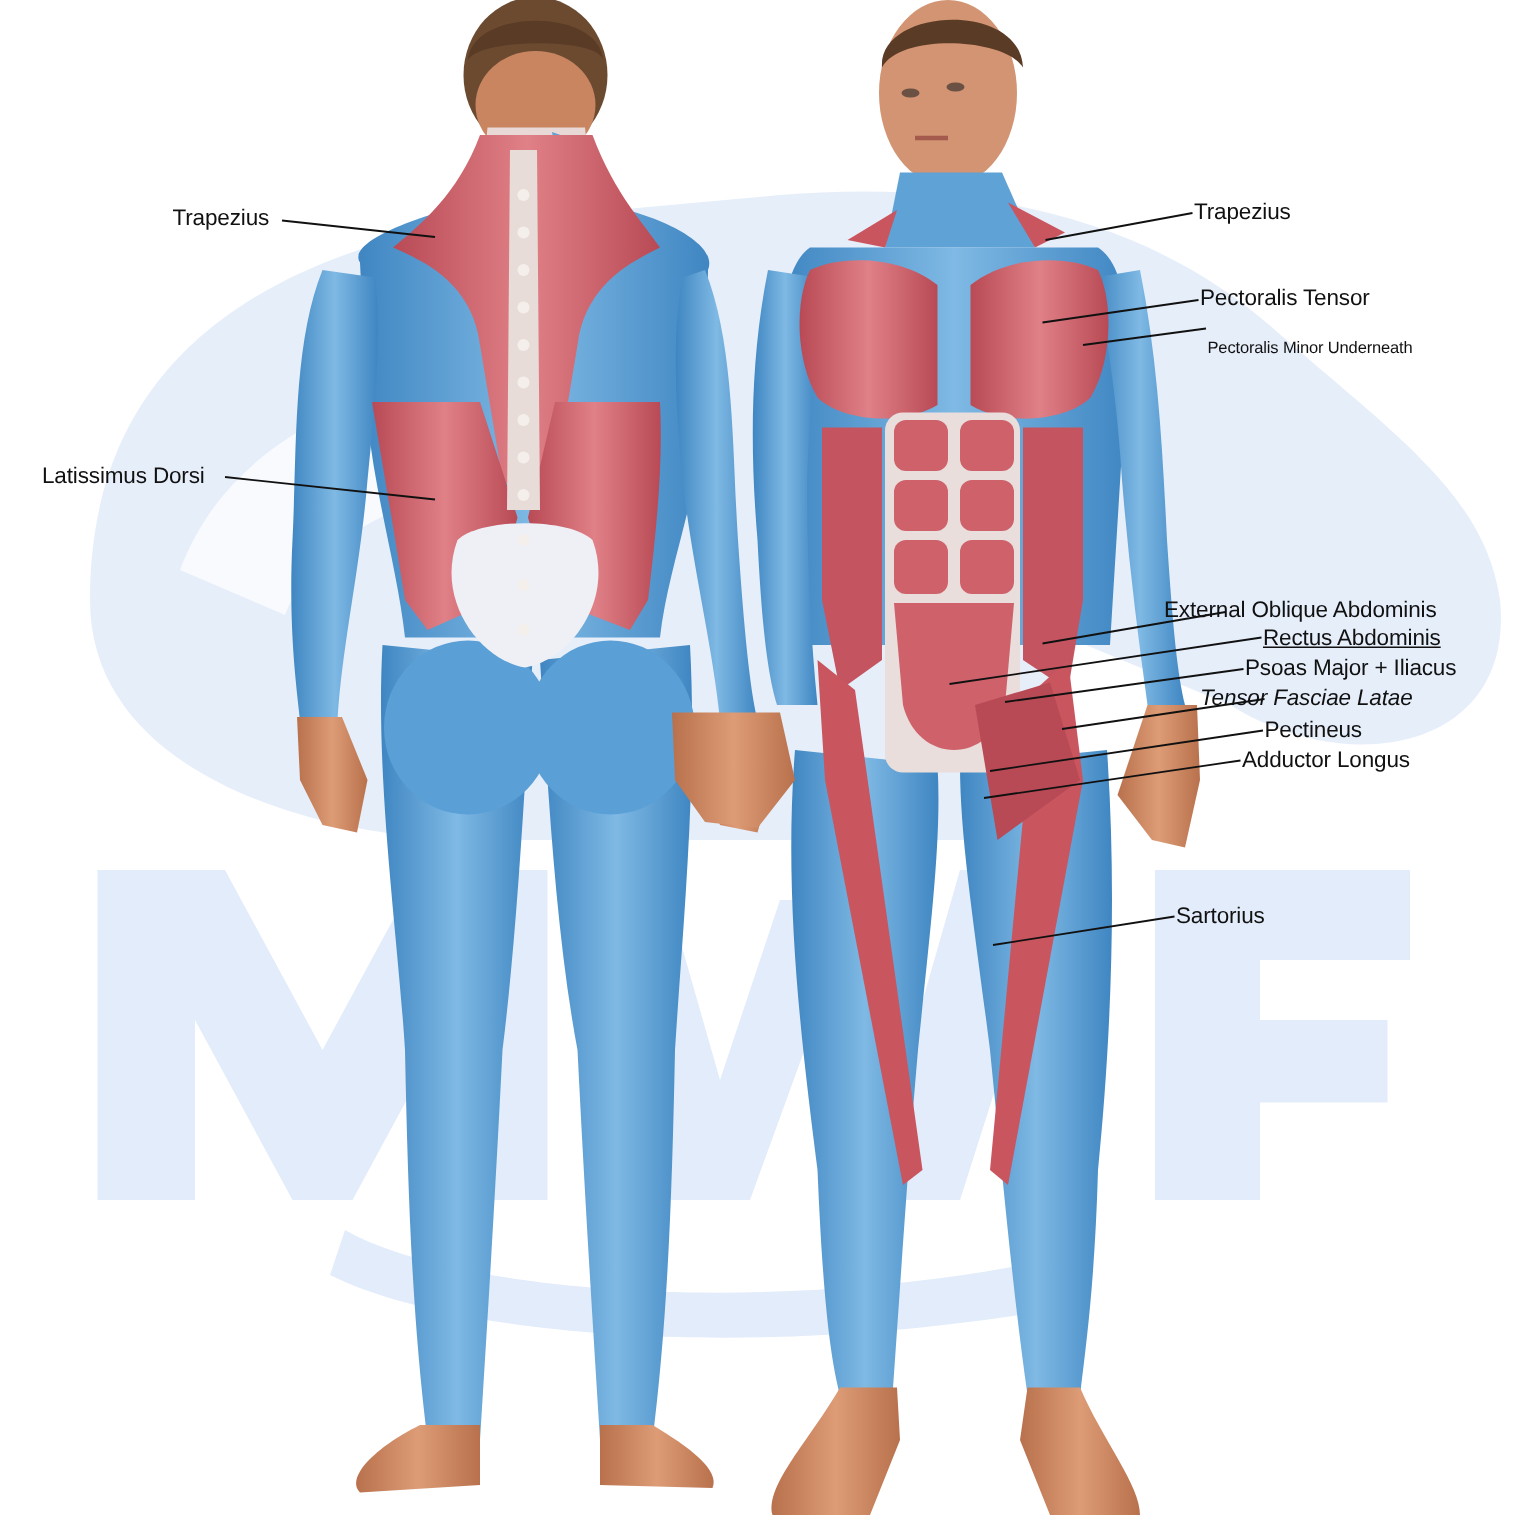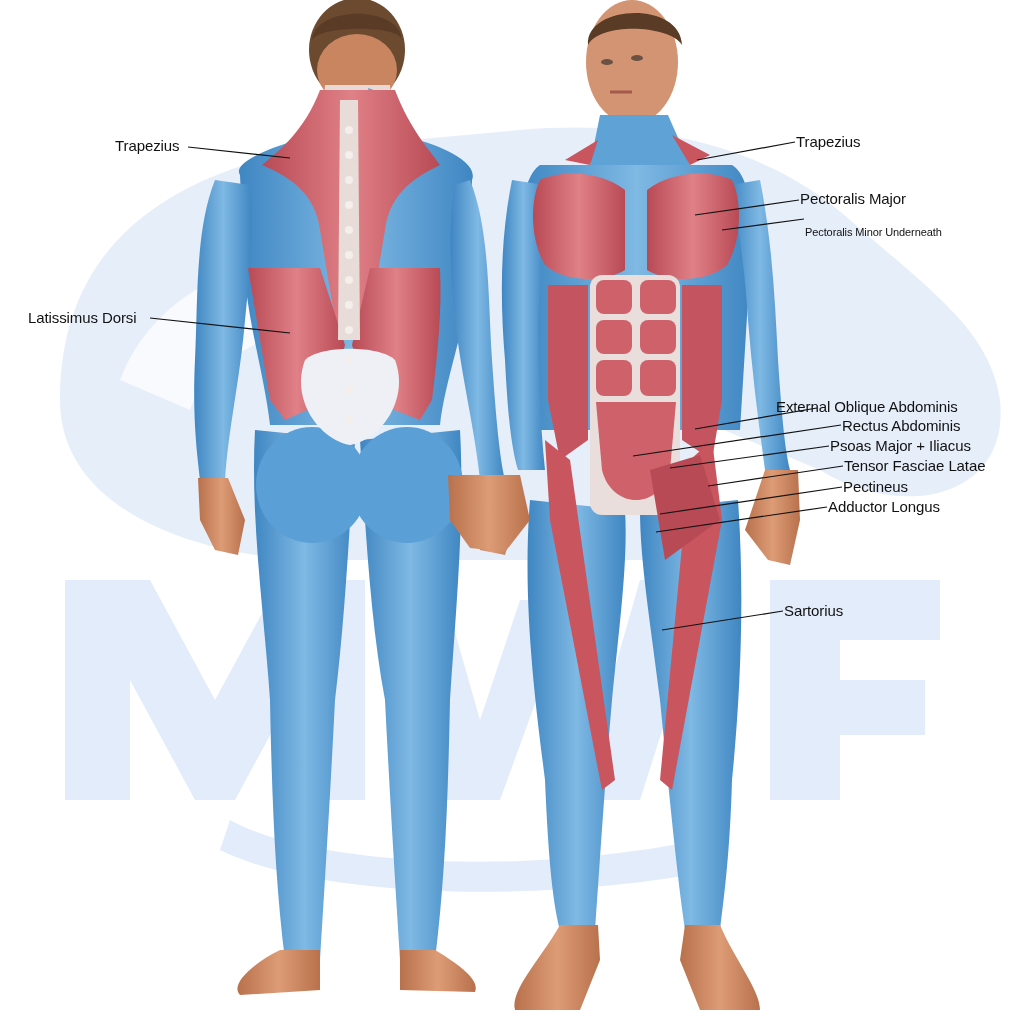--- a/index.html
+++ b/index.html
@@ -154,22 +154,22 @@
       <line x1="843" y1="466" x2="708" y2="486"></line>
       <line x1="842" y1="487" x2="660" y2="514"></line>
       <line x1="827" y1="507" x2="656" y2="532"></line>
       <line x1="783" y1="611" x2="662" y2="630"></line>
     </g>
   </svg>
 
   <div class="label" style="left:115px;top:137px;">Trapezius</div>
   <div class="label" style="left:28px;top:309px;">Latissimus Dorsi</div>
   <div class="label" style="left:796px;top:133px;">Trapezius</div>
-  <div class="label" style="left:800px;top:190px;">Pectoralis Major</div>
+  <div class="label" style="left:800px;top:190px;">Pectoralis Tensor</div>
   <div class="label small" style="left:805px;top:212px;margin-top:14px;">Pectoralis Minor Underneath</div>
   <div class="label" style="left:776px;top:398px;">External Oblique Abdominis</div>
-  <div class="label" style="left:842px;top:417px;">Rectus Abdominis</div>
+  <div class="label" style="left:842px;top:417px;text-decoration:underline;">Rectus Abdominis</div>
   <div class="label" style="left:830px;top:437px;">Psoas Major + Iliacus</div>
-  <div class="label" style="left:844px;top:457px;">Tensor Fasciae Latae</div>
+  <div class="label" style="left:800px;top:457px;font-style:italic;">Tensor Fasciae Latae</div>
   <div class="label" style="left:843px;top:478px;">Pectineus</div>
   <div class="label" style="left:828px;top:498px;">Adductor Longus</div>
   <div class="label" style="left:784px;top:602px;">Sartorius</div>
 </div>
 
 </body></html>

